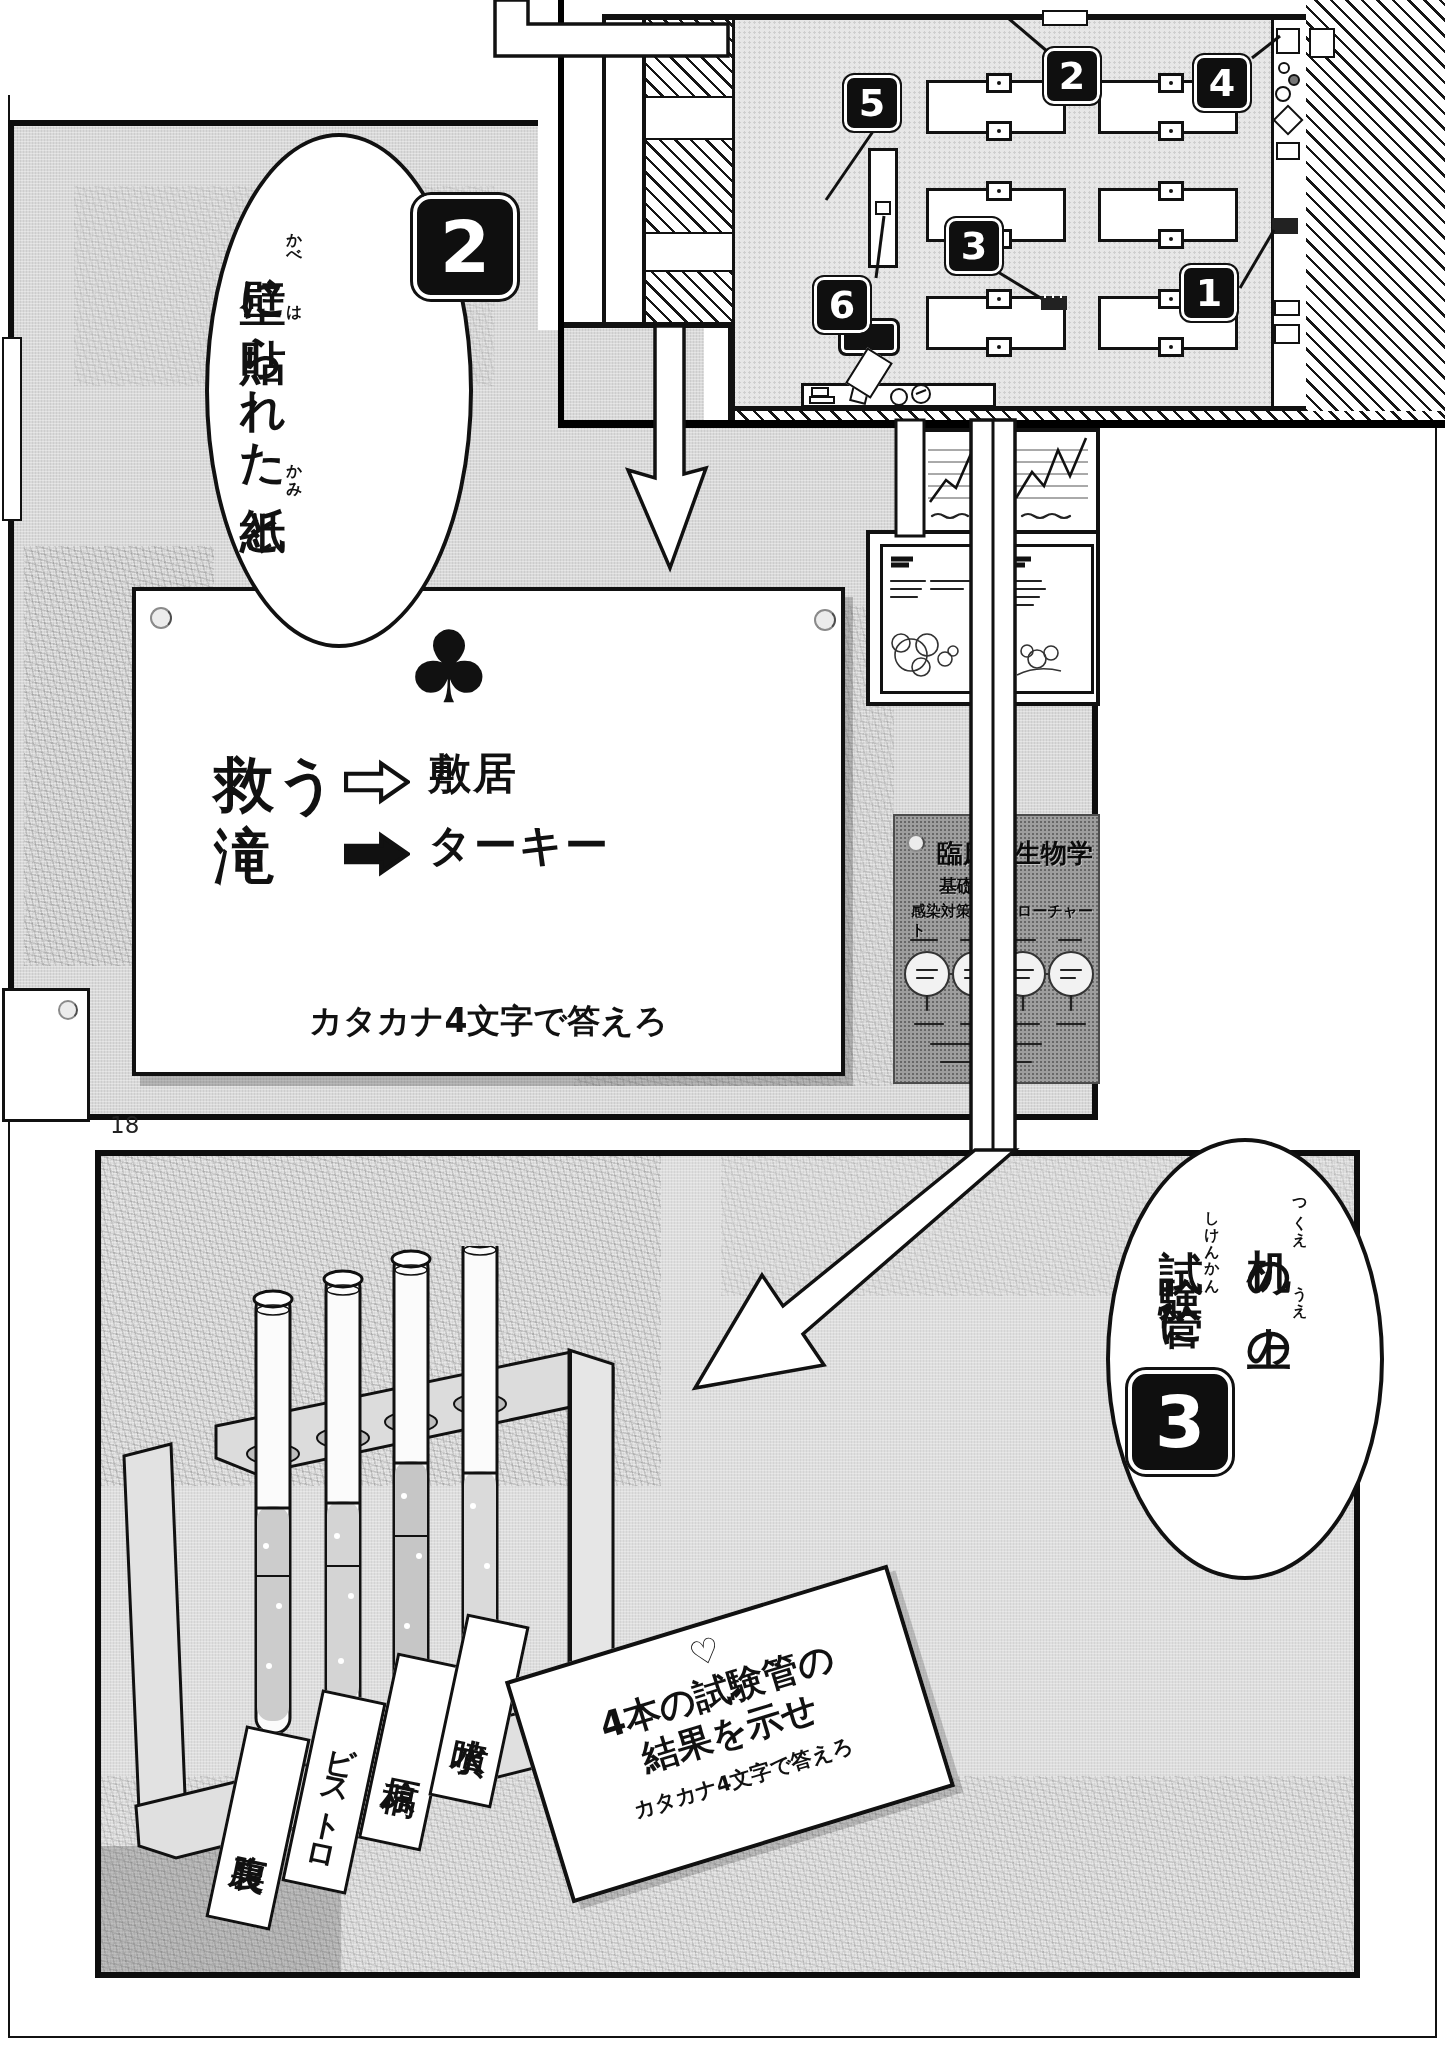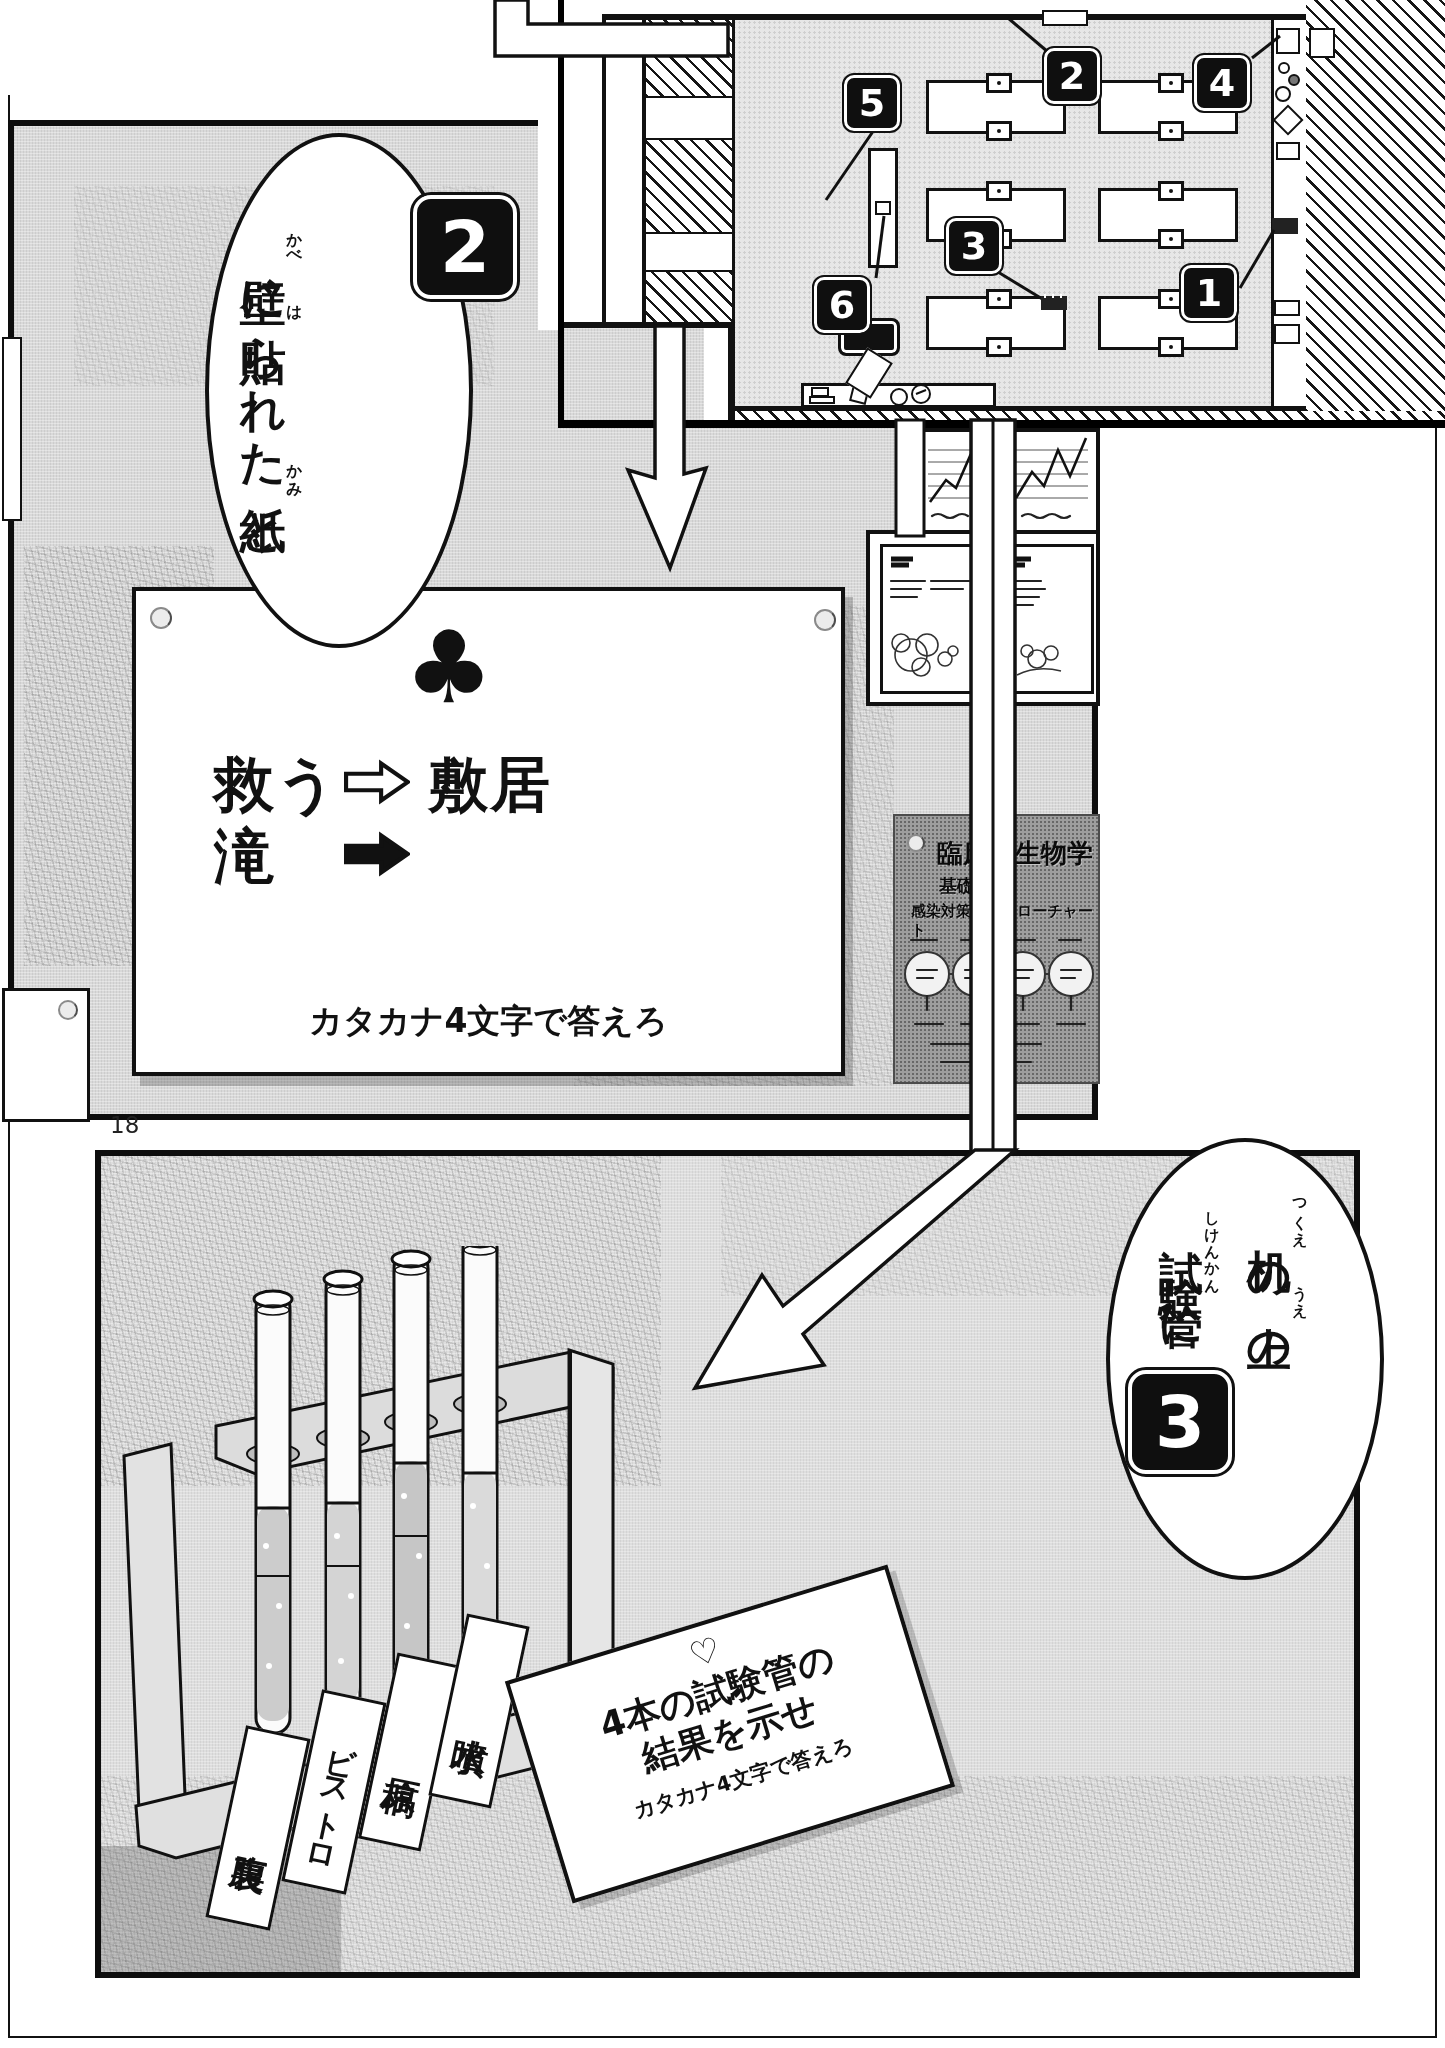--- a/index.html
+++ b/index.html
@@ -32,21 +32,21 @@
   .bubble{background:#fff;border:4px solid #111;border-radius:50%;box-sizing:border-box;}
   .vtext{writing-mode:vertical-rl;text-orientation:upright;font-weight:700;line-height:1.08;}
   .vtext rt{font-size:.34em;letter-spacing:0;}
   .card{background:#fff;border:4px solid #111;box-sizing:border-box;}
   .pin{border-radius:50%;background:#ececec;border:2px solid #8a8a8a;border-right-color:#4d4d4d;box-sizing:border-box;}
   .slip{background:#fff;border:3px solid #111;box-sizing:border-box;display:flex;
         align-items:center;justify-content:center;}
   .slip .vtext{font-size:36px;}
   .crow{position:absolute;left:0;width:100%;height:76px;}
   .crow .lword{position:absolute;left:78px;top:0;font-size:60px;font-weight:900;letter-spacing:2px;}
-  .crow .rword{position:absolute;font-size:60px;font-weight:900;letter-spacing:2px;}
+  .crow .rword{position:absolute;font-size:43px;font-weight:900;letter-spacing:2px;}
   .crow svg{position:absolute;top:14px;}
   .tinyline{stroke:#222;stroke-width:2.2;fill:none;stroke-linecap:round;}
   .postertext{font-weight:900;}
   .stool{position:absolute;left:57px;width:26px;height:20px;background:#fff;border:3px solid #111;box-sizing:border-box;}
   .stool::after{content:"";position:absolute;left:8px;top:5px;width:4px;height:4px;border-radius:50%;background:#111;}
   .bench{position:absolute;width:140px;height:54px;background:#fff;border:3px solid #111;box-sizing:border-box;}
 </style>
 </head>
 <body>
 
@@ -162,20 +162,21 @@
       <svg style="left:208px;" width="66" height="46" viewBox="0 0 64 44">
           <path d="M2 14 H36 V4 L62 22 L36 40 V30 H2 Z" fill="#fff" stroke="#111" stroke-width="4"></path>
         </svg>
       <span class="rword" style="left:292px;">敷居</span>
     </div>
     <div class="crow" style="top:226px;">
       <span class="lword">滝</span>
       <svg style="left:208px;" width="66" height="46" viewBox="0 0 64 44">
           <path d="M2 14 H36 V4 L62 22 L36 40 V30 H2 Z" fill="#111" stroke="#111" stroke-width="4"></path>
         </svg>
+      <span class="rword" style="left:292px;">ターキー</span>
     </div>
     <div class="abs" style="left:0;top:408px;width:100%;text-align:center;font-size:33px;font-weight:700;">カタカナ4文字で答えろ</div>
   </div>
 
   <div class="abs card" style="left:918px;top:428px;width:182px;height:106px;border-width:4px;z-index:21;">
     <svg width="174" height="98" viewBox="0 0 174 98">
       <g stroke="#555" stroke-width="1">
         <line x1="6" y1="18" x2="76" y2="18"></line>
           <line x1="6" y1="30" x2="76" y2="30"></line>
           <line x1="6" y1="42" x2="76" y2="42"></line>

